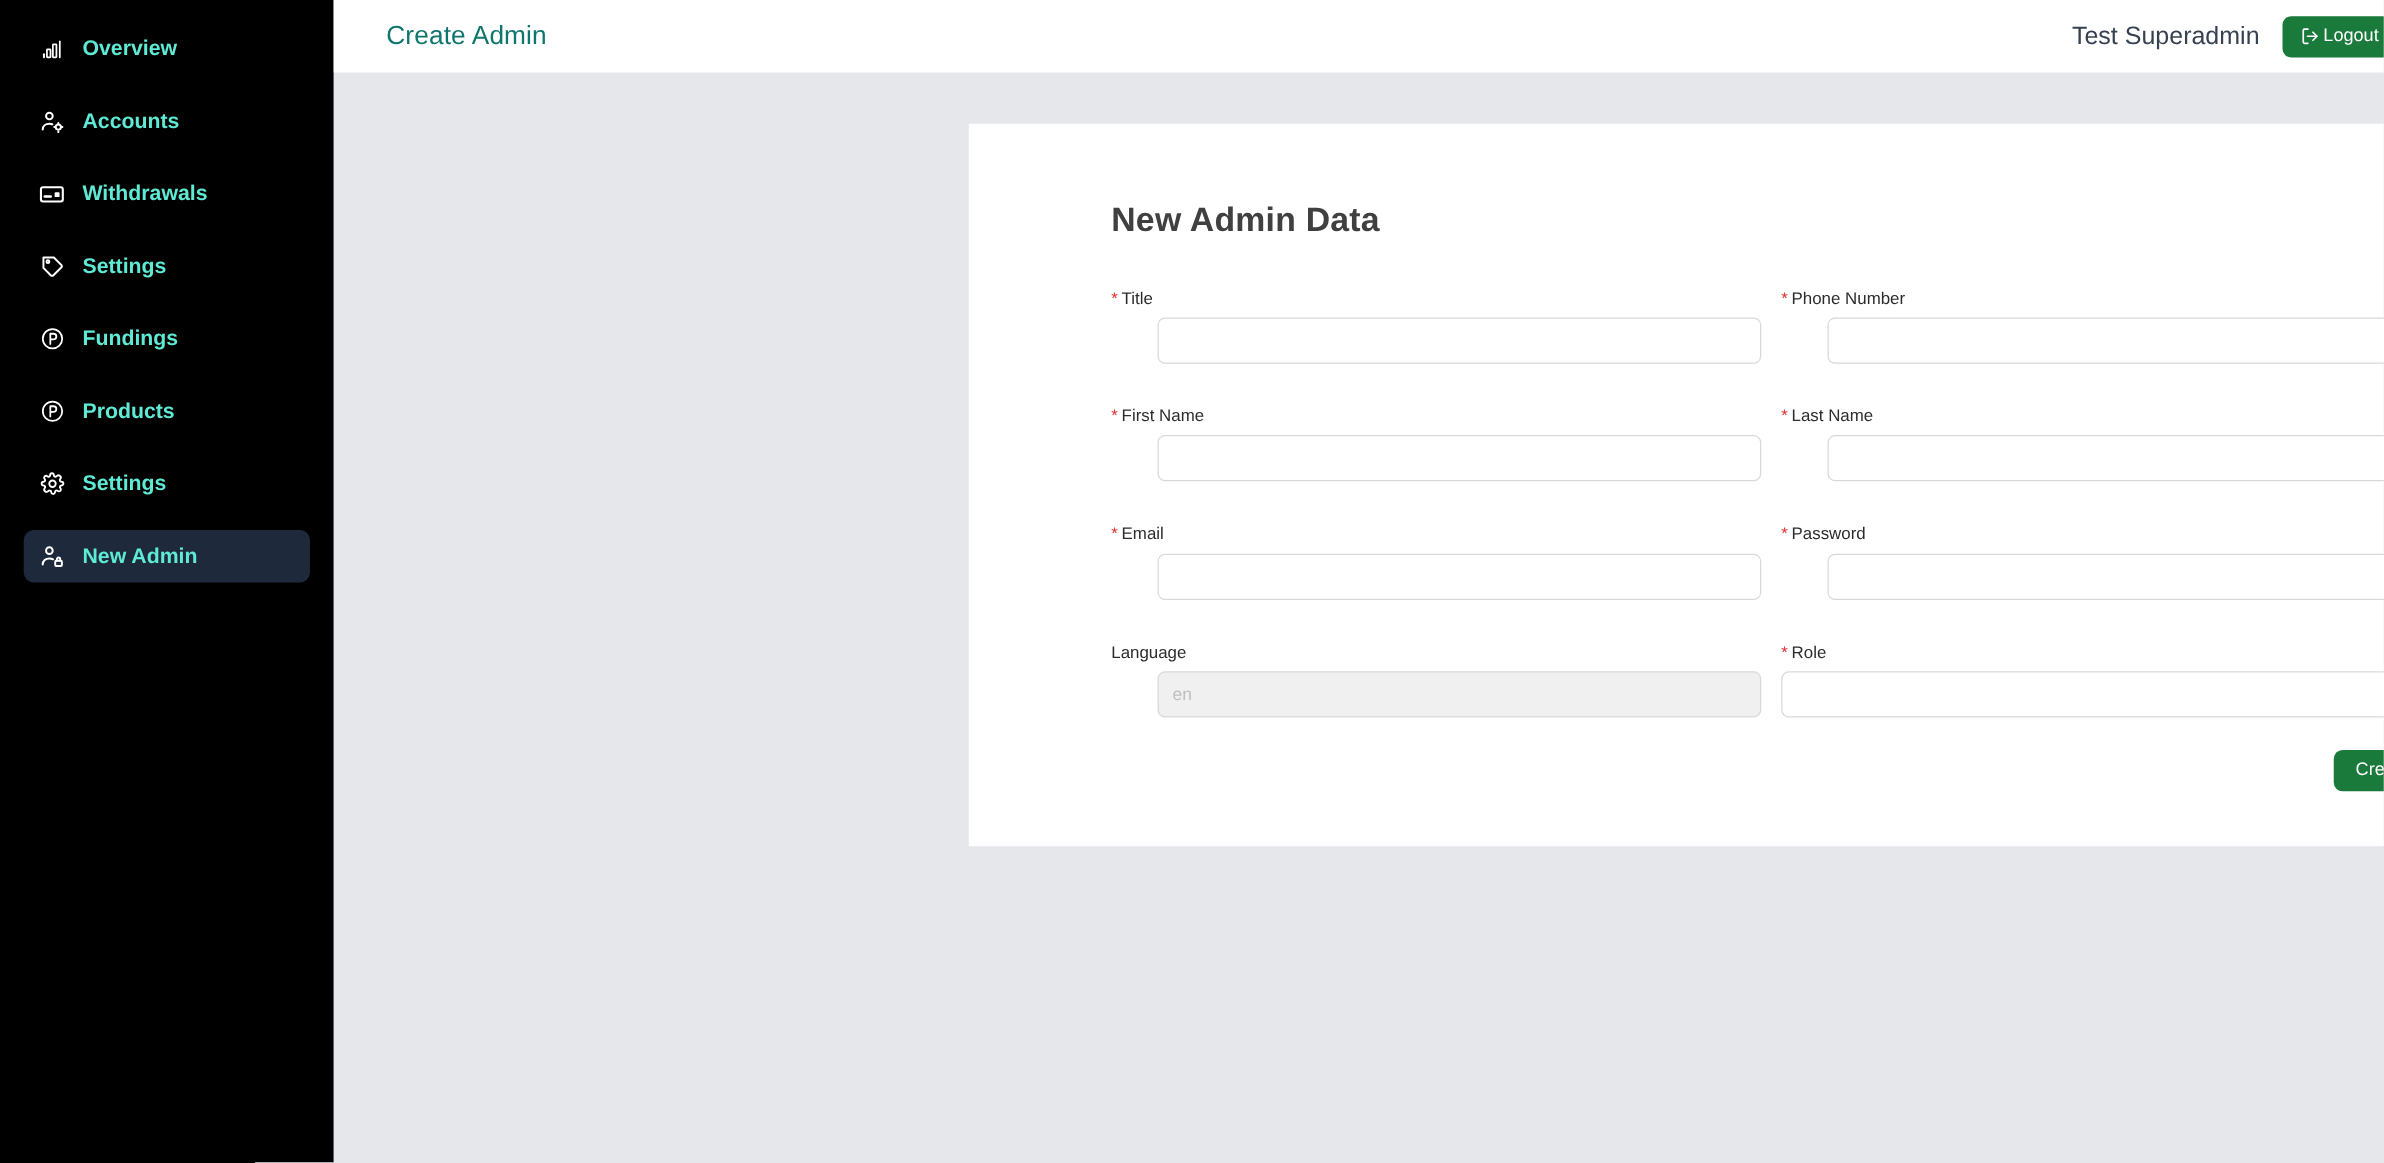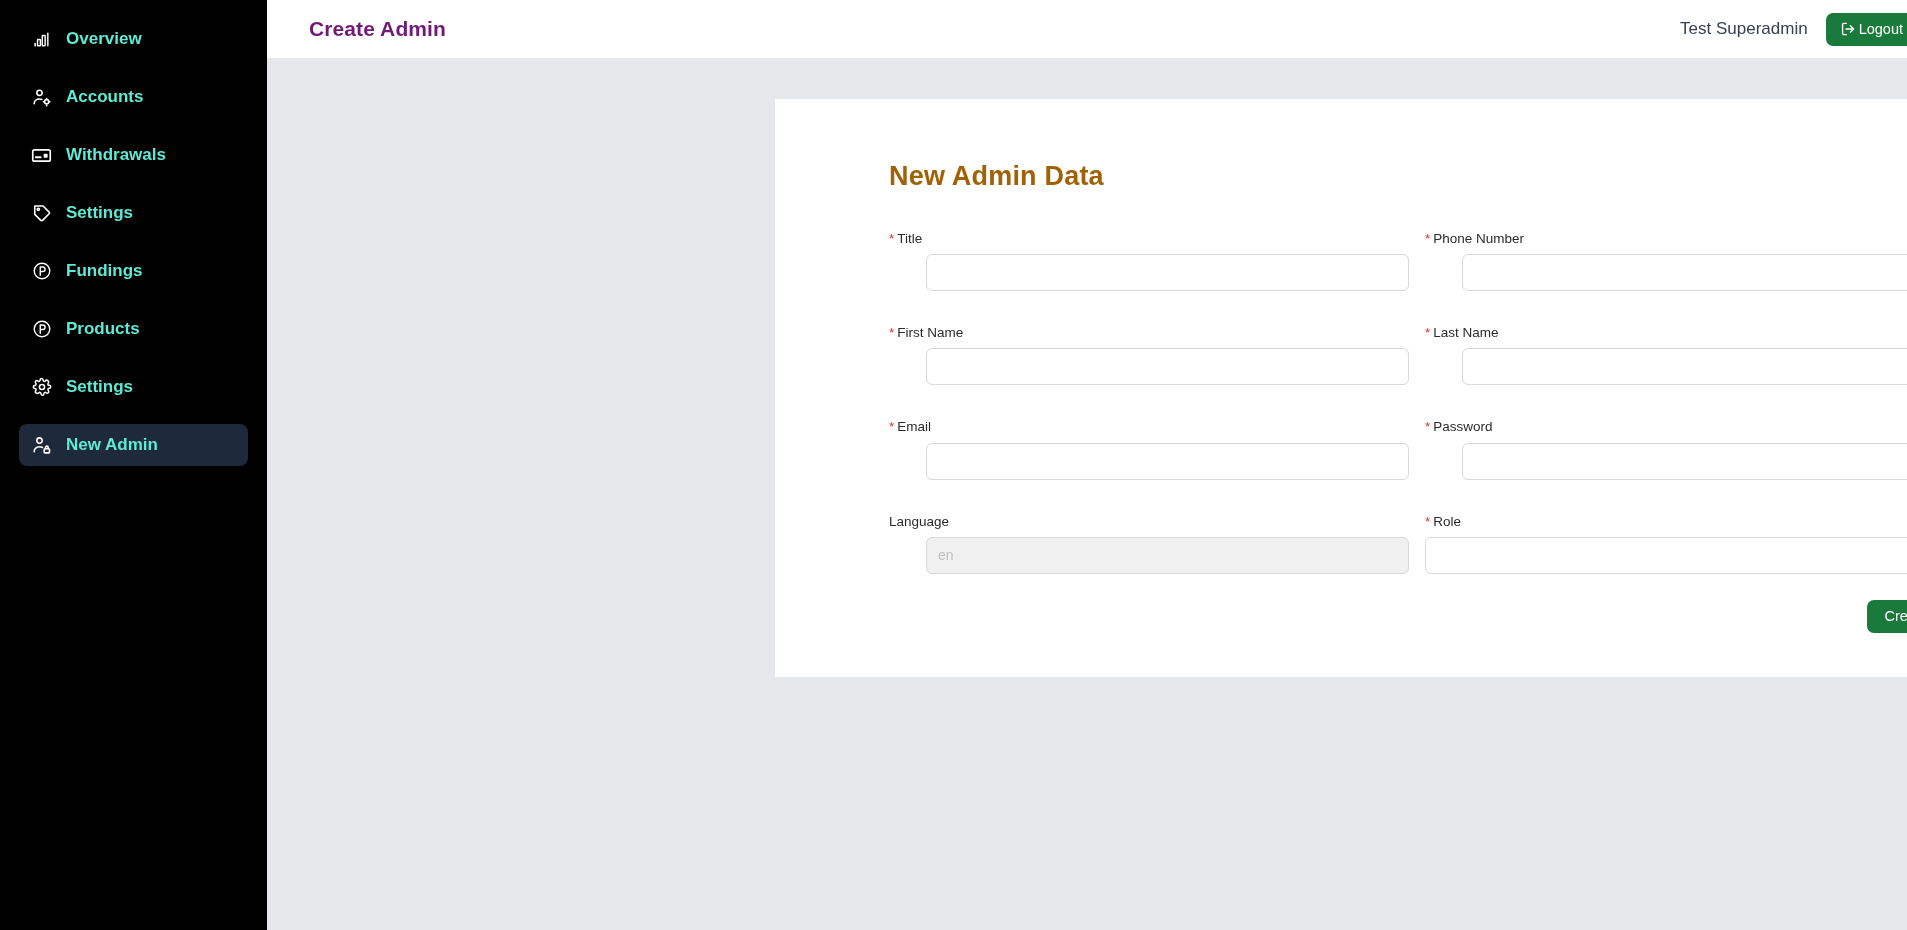--- a/index.html
+++ b/index.html
@@ -66,34 +66,34 @@
     height: 58px;
     flex: 0 0 58px;
     background: #ffffff;
     display: flex;
     align-items: center;
     padding: 0 28px 0 42px;
   }
 
   #page-title {
     font-size: 21px;
-    font-weight: bold;
-    color: #701a75;
+    font-weight: normal;
+    color: #0f766e;
     letter-spacing: .1px;
   }
 
   #topbar-right {
     margin-left: auto;
     display: flex;
     align-items: center;
     gap: 18px;
   }
 
   #user-name {
-    font-size: 17px;
+    font-size: 20px;
     color: #374151;
   }
 
   #logout-button {
     display: flex;
     align-items: center;
     gap: 3px;
     background: #1a7a3c;
     color: #ffffff;
     border: none;
@@ -117,21 +117,21 @@
     margin-left: 508px;
     width: 1170px;
     min-height: 565px;
     background: #ffffff;
     padding: 50px 56px 44px 56px;
   }
 
   #form-heading {
     font-size: 27px;
     font-weight: bold;
-    color: #a16207;
+    color: #404040;
     margin: 12px 0 0 58px;
     letter-spacing: .2px;
   }
 
   #form-grid {
     margin: 27px 0 0 58px;
     width: 1056px;
     display: grid;
     grid-template-columns: 520px 520px;
     column-gap: 16px;

